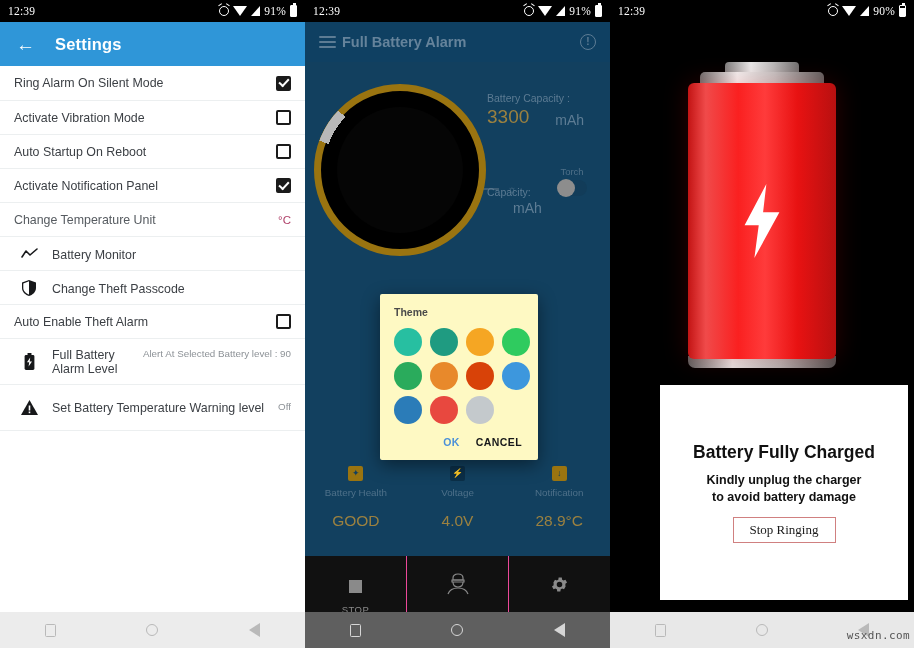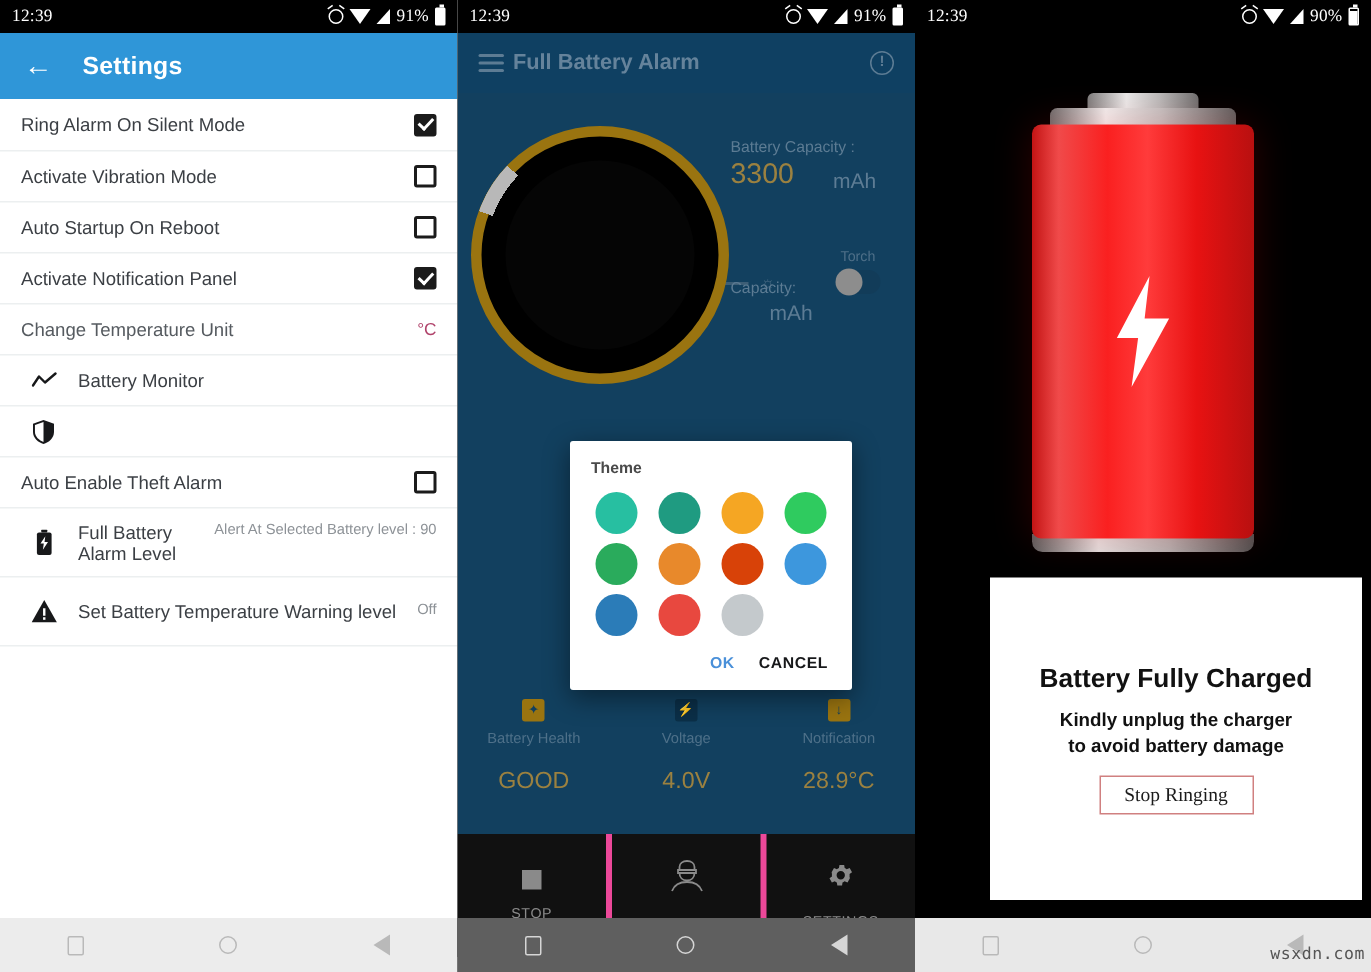--- a/index.html
+++ b/index.html
@@ -127,29 +127,29 @@
     width:15px;height:15px;margin:0 auto 6px;border-radius:2px;
     background:#9a7410; color:#12405f; font-size:9px; line-height:15px;
   }
   .stat-ico.dark { background:#0b2f48; }
   .stat-name { color:#4e7089; font-size:9.8px; }
   .stat-val { color:#9b8140; font-size:15.5px; margin-top:14px; }
 
   .m-navbar { height:82px; background:#111111; display:flex; }
   .nav-item {
     flex:1; display:flex; flex-direction:column; align-items:center;
-    justify-content:center; gap:11px; border-right:4px solid #ec4899;
+    justify-content:center; gap:11px; border-right:1px solid #ec4899;
   }
   .nav-item:last-child { border-right:none; }
   .nav-label { color:#8a8a8a; font-size:9.5px; letter-spacing:.4px; }
   .stop-sq { width:13px;height:13px;background:#8a8a8a; }
 
   
   .dialog {
-    position:absolute; left:75px; top:232px; width:188px; background:#ffffff;
+    position:absolute; left:75px; top:232px; width:158px; background:#fef9c3;
     border-radius:2px; box-shadow: 0 5px 18px rgba(0,0,0,.45);
     padding: 12px 14px 8px 14px; z-index: 20;
   }
   .dlg-title { font-size:10.5px; font-weight:bold; color:#4a4a4a; margin-bottom:10px; }
   .swatch-grid { display:grid; grid-template-columns: repeat(4, 1fr); gap:6px 8px; }
   .swatch { width:28px;height:28px;border-radius:50%; margin:0 auto; }
   .dlg-actions { display:flex; justify-content:flex-end; gap:16px; padding: 12px 2px 4px 0; }
   .dlg-btn { font-size:10.5px; font-weight:bold; letter-spacing:.4px; }
   .dlg-ok { color:#4a90d9; }
   .dlg-cancel { color:#17181a; }
@@ -264,20 +264,21 @@
         <span class="txtwrap"><span class="lbl">Battery Monitor</span></span>
       </div>
 
       <div class="srow icon-row" style="height:34px">
         <span class="row-ico">
           <svg class="svg-ico" width="14" height="16" viewBox="0 0 14 16" fill="#17181a">
             <path d="M7 0 L14 2.5 V8 C14 12 10.5 15 7 16 C3.5 15 0 12 0 8 V2.5 Z"></path>
             <path d="M7 1.3 V14.6 C4.2 13.6 1.3 11.2 1.3 8 V3.4 Z" fill="#ffffff"></path>
           </svg>
         </span>
+        <span class="txtwrap"><span class="lbl">Change Theft Passcode</span></span>
       </div>
 
       <div class="srow" style="height:34px">
         <span class="lbl">Auto Enable Theft Alarm</span>
         <span class="chk"></span>
       </div>
 
       <div class="srow icon-row" style="height:46px">
         <span class="row-ico">
           <svg class="svg-ico" width="11" height="17" viewBox="0 0 11 17" fill="#17181a">

